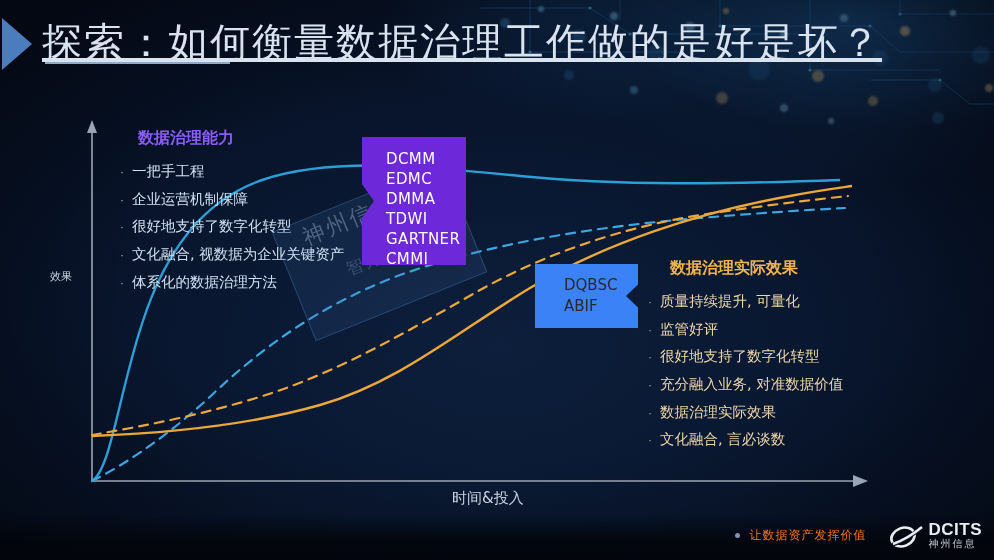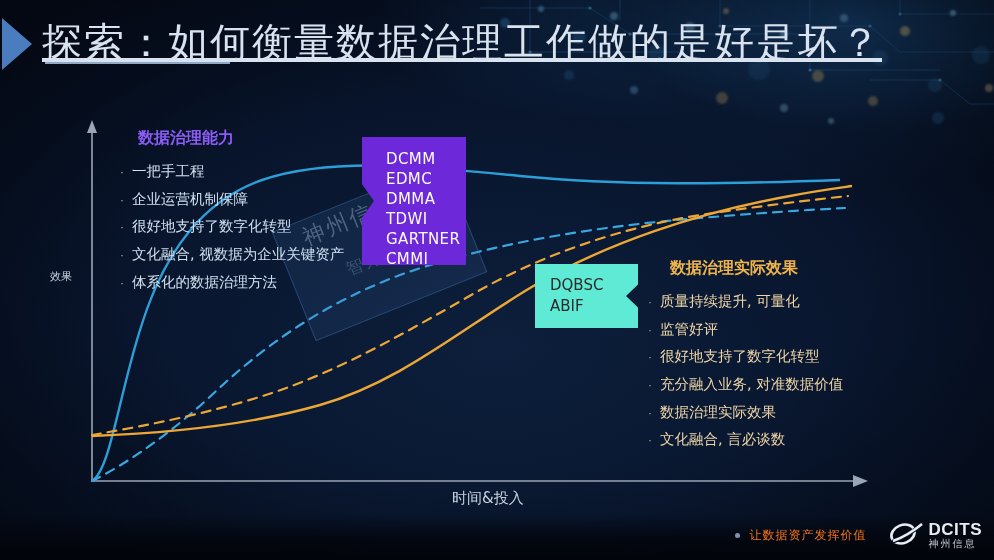--- a/index.html
+++ b/index.html
@@ -95,23 +95,23 @@
     padding:12px 0 0 24px;
     box-sizing:border-box;
   }
   .tag-blue span{
     display:block;color:#ffffff;font-size:15px;line-height:20px;letter-spacing:.4px;
     font-family:"DejaVu Sans","Liberation Sans",sans-serif;
   }
   
   .tag-orange{
     position:absolute;left:535px;top:264px;width:103px;height:64px;
-    background:#5eead4;
+    background:#3b82f6;
     clip-path:polygon(0 0, 100% 0, 100% 32%, calc(100% - 12px) 50%, 100% 68%, 100% 100%, 0 100%);
-    padding:11px 0 0 15px;
+    padding:11px 0 0 29px;
     box-sizing:border-box;
   }
   .tag-orange span{
     display:block;color:#2a2a2a;font-size:15px;line-height:21px;
     font-family:"DejaVu Sans","Liberation Sans",sans-serif;
   }
 
   
   .wm{
     position:absolute;left:287px;top:193px;
@@ -138,21 +138,21 @@
     white-space:nowrap;
   }
 
   
   .footer{position:absolute;right:12px;bottom:10px;display:flex;align-items:center;}
   .foot-dot{width:5px;height:5px;border-radius:50%;background:#7f93b4;margin-right:10px;}
   .foot-tx{
     font-size:12px;color:#f97316;letter-spacing:1px;margin-right:22px;
     font-family:"DejaVu Sans","Liberation Sans",sans-serif;
   }
-  .logo{display:flex;align-items:flex-start;}
+  .logo{display:flex;align-items:flex-end;}
   .logo-mark{margin-right:6px;}
   .logo-en{
     font-size:17px;font-weight:bold;color:#e9edf2;letter-spacing:.5px;line-height:17px;
     font-family:"Liberation Sans",sans-serif;
   }
   .logo-cn{
     font-size:10px;color:#c6ccd6;letter-spacing:2px;line-height:12px;
     font-family:"DejaVu Sans","Liberation Sans",sans-serif;
   }
 </style>

